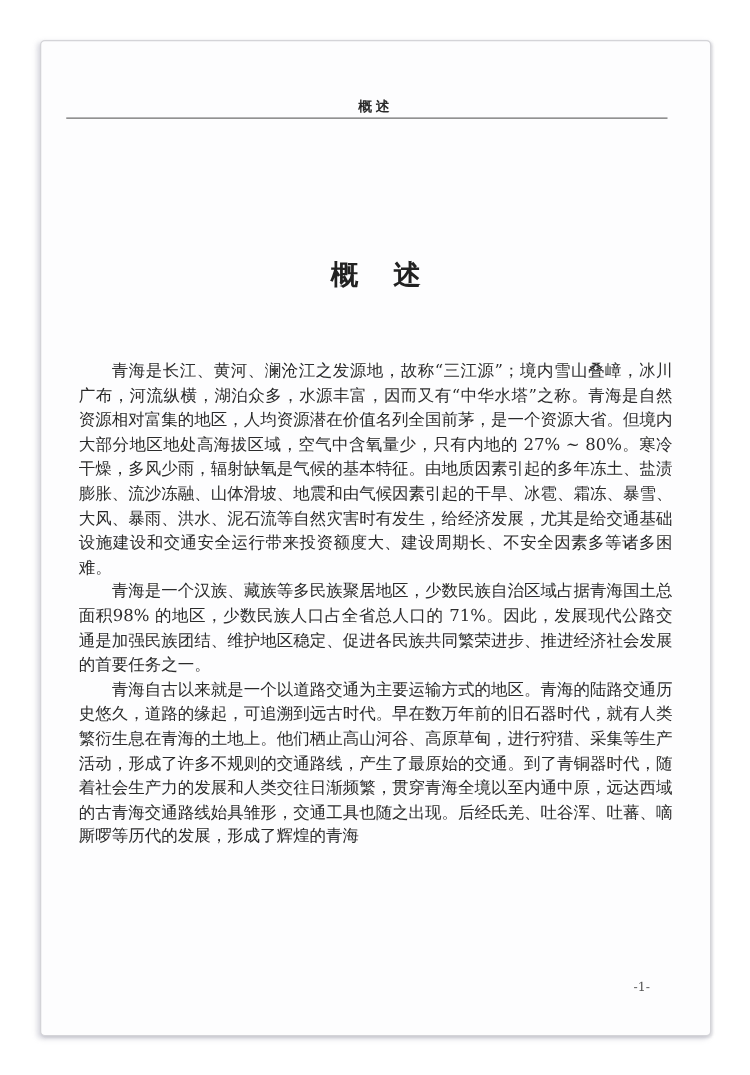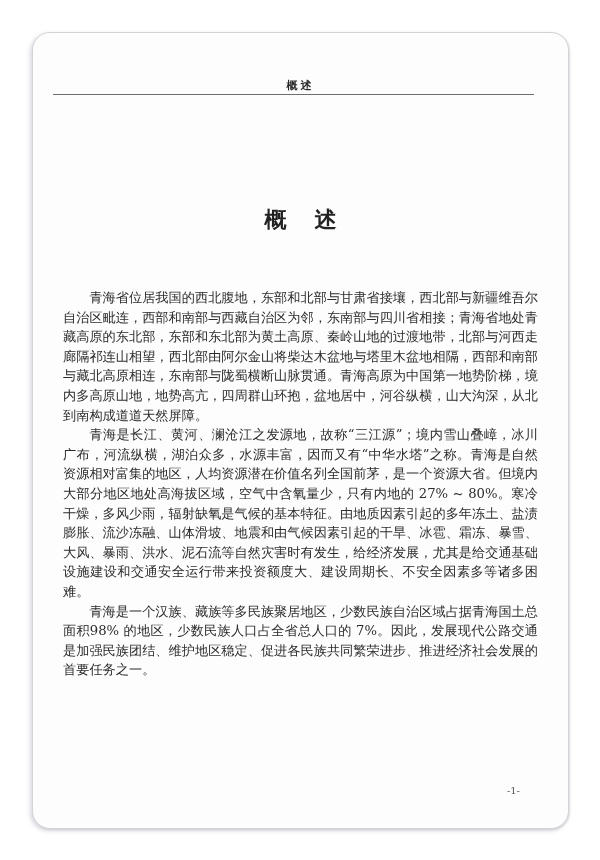--- a/index.html
+++ b/index.html
@@ -15,21 +15,21 @@
       font-family: "DejaVu Serif", "Liberation Serif", serif;
     }
     .page {
       position: absolute;
       left: 32px;
       top: 32px;
       width: 535px;
       height: 795px;
       background: #fdfdfe;
       border: 1px solid #d4d4d8;
-      border-radius: 18px;
+      border-radius: 4px;
       box-shadow: -2px 2px 4px rgba(150,150,170,0.35), 1px 1px 2px rgba(160,160,170,0.3);
     }
     .running-head {
       position: absolute;
       left: 0;
       width: 100%;
       top: 45px;
       text-align: center;
       font-size: 11px;
       color: #2a2a2a;
@@ -82,19 +82,19 @@
 </head>
 <body>
 
 <div class="page">
   <div class="running-head">概述</div>
   <div class="head-rule"></div>
 
   <div class="chapter-title">概述</div>
 
   <div class="body-text">
-    <p>青海省位居我国的西北腹地，东部和北部与甘肃省接壤，西北部与新疆维吾尔自治区毗连，西部和南部与西藏自治区为邻，东南部与四川省相接；青海省地处青藏高原的东北部，东部和东北部为黄土高原、秦岭山地的过渡地带，北部与河西走廊隔祁连山相望，西北部由阿尔金山将柴达木盆地与塔里木盆地相隔，西部和南部与藏北高原相连，东南部与陇蜀横断山脉贯通。青海高原为中国第一地势阶梯，境内多高原山地，地势高亢，四周群山环抱，盆地居中，河谷纵横，山大沟深，从北到南构成道道天然屏障。</p>
     <p>青海是长江、黄河、澜沧江之发源地，故称“三江源”；境内雪山叠嶂，冰川广布，河流纵横，湖泊众多，水源丰富，因而又有“中华水塔”之称。青海是自然资源相对富集的地区，人均资源潜在价值名列全国前茅，是一个资源大省。但境内大部分地区地处高海拔区域，空气中含氧量少，只有内地的 27% ~ 80%。寒冷干燥，多风少雨，辐射缺氧是气候的基本特征。由地质因素引起的多年冻土、盐渍膨胀、流沙冻融、山体滑坡、地震和由气候因素引起的干旱、冰雹、霜冻、暴雪、大风、暴雨、洪水、泥石流等自然灾害时有发生，给经济发展，尤其是给交通基础设施建设和交通安全运行带来投资额度大、建设周期长、不安全因素多等诸多困难。</p>
-    <p>青海是一个汉族、藏族等多民族聚居地区，少数民族自治区域占据青海国土总面积98% 的地区，少数民族人口占全省总人口的 7%。因此，发展现代公路交通是加强民族团结、维护地区稳定、促进各民族共同繁荣进步、推进经济社会发展的首要任务之一。</p>
+    <p>青海是一个汉族、藏族等多民族聚居地区，少数民族自治区域占据青海国土总面积98% 的地区，少数民族人口占全省总人口的 71%。因此，发展现代公路交通是加强民族团结、维护地区稳定、促进各民族共同繁荣进步、推进经济社会发展的首要任务之一。</p>
+    <p>青海自古以来就是一个以道路交通为主要运输方式的地区。青海的陆路交通历史悠久，道路的缘起，可追溯到远古时代。早在数万年前的旧石器时代，就有人类繁衍生息在青海的土地上。他们栖止高山河谷、高原草甸，进行狩猎、采集等生产活动，形成了许多不规则的交通路线，产生了最原始的交通。到了青铜器时代，随着社会生产力的发展和人类交往日渐频繁，贯穿青海全境以至内通中原，远达西域的古青海交通路线始具雏形，交通工具也随之出现。后经氐羌、吐谷浑、吐蕃、嘀厮啰等历代的发展，形成了辉煌的青海</p>
   </div>
 
   <div class="page-number">-1-</div>
 </div>
 
 </body></html>

